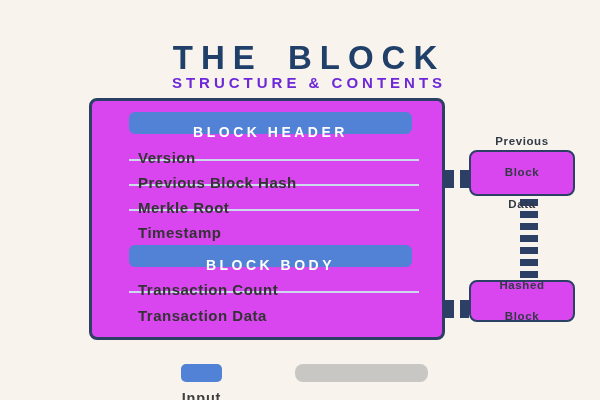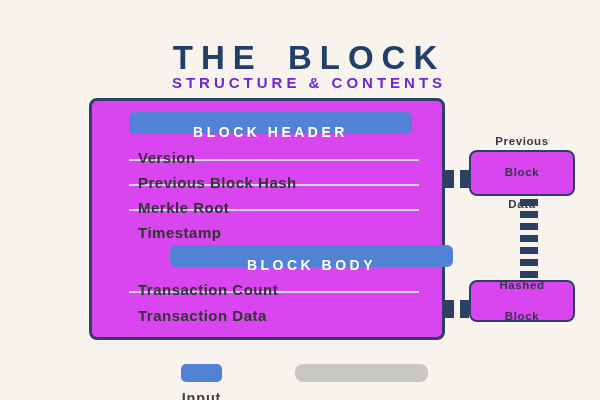--- a/index.html
+++ b/index.html
@@ -38,21 +38,21 @@
   }
   .badge {
     position: absolute; left: 37px; width: 283px; height: 22px;
     background: #5282d6;
     border-radius: 6px;
     color: #ffffff;
     font-size: 14px; font-weight: bold; letter-spacing: 3.5px;
     text-align: center; line-height: 22px;
   }
   .badge.header { top: 11px; }
-  .badge.body   { top: 144px; margin-left: 41px; }
+  .badge.body   { top: 144px; }
   .item {
     position: absolute; left: 37px; width: 290px; height: 25px;
     font-size: 15px; font-weight: bold; letter-spacing: 0.5px;
     color: #333333; line-height: 26px;
   }
   .item.divided { border-bottom: 2px solid #ccd9ec; }
   .item.i0 { top: 35px; }
   .item.i1 { top: 60px; }
   .item.i2 { top: 85px; }
   .item.i3 { top: 110px; }

